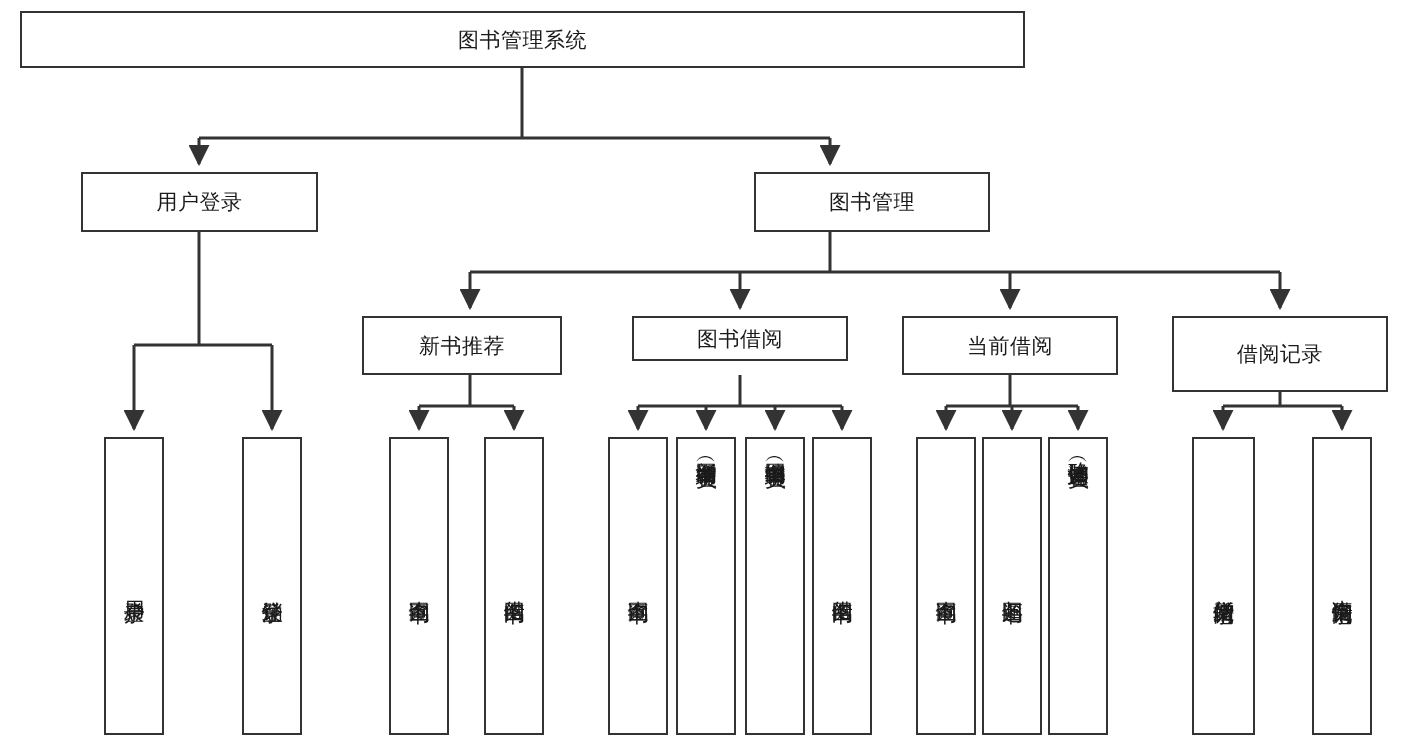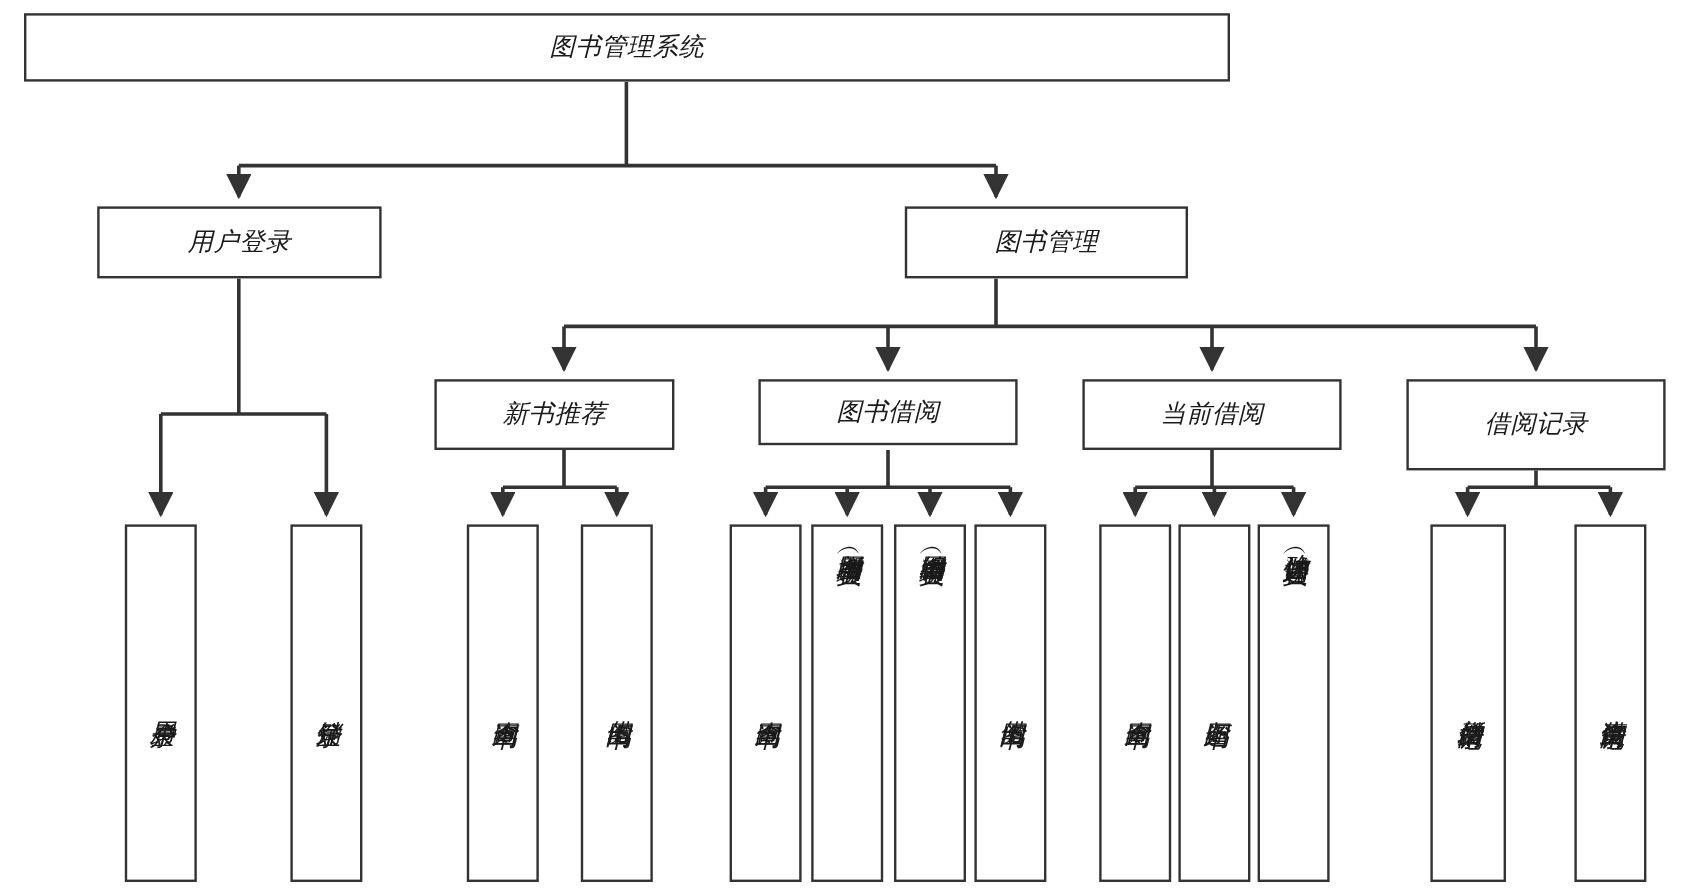--- a/index.html
+++ b/index.html
@@ -49,21 +49,20 @@
     align-items: center;
     justify-content: flex-start;
     padding-top: 6px;
   }
   .node.v.center {
     justify-content: center;
     padding-top: 0;
   }
   .nodelabel {
     display: block;
-    font-style: italic;
   }
   #watermark {
     position: absolute;
     right: 10px;
     bottom: 6px;
     font-size: 17px;
     color: #bdbdbd;
     white-space: nowrap;
     letter-spacing: 0.5px;
   }
@@ -132,21 +131,21 @@
   </div>
 
   <div class="node h" style="left:712px; top:172px; width:236px; height:60px;margin-left:42px;">
     <span class="nodelabel">图书管理</span>
   </div>
 
   <div class="node h" style="left:362px; top:316px; width:200px; height:59px;">
     <span class="nodelabel">新书推荐</span>
   </div>
 
-  <div class="node h" style="left:632px; top:316px; width:216px; height:55px;">
+  <div class="node h" style="left:632px; top:316px; width:216px; height:45px;">
     <span class="nodelabel">图书借阅</span>
   </div>
 
   <div class="node h" style="left:902px; top:316px; width:216px; height:59px;">
     <span class="nodelabel">当前借阅</span>
   </div>
 
   <div class="node h" style="left:1172px; top:316px; width:216px; height:76px;">
     <span class="nodelabel">借阅记录</span>
   </div>

